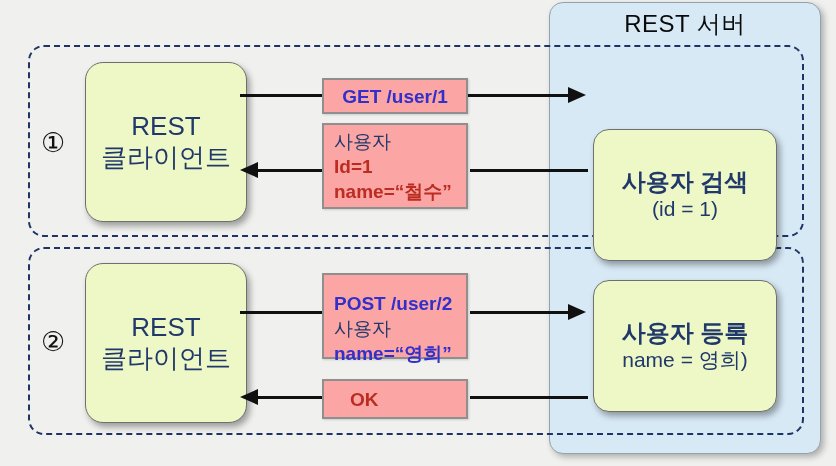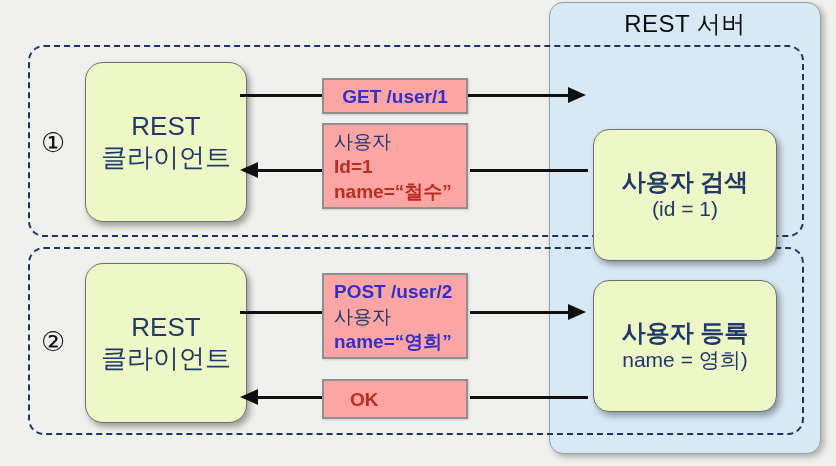--- a/index.html
+++ b/index.html
@@ -54,21 +54,21 @@
     position:absolute;left:322px;width:146px;background:#fca5a5;
     border:2px solid #8f8f8f;box-sizing:border-box;font-size:19px;
     box-shadow:1px 1px 2px rgba(0,0,0,0.15);
   }
   .msg .ln{line-height:25px;white-space:nowrap;}
   .navy{color:#21386b;font-weight:normal;}
   .blue{color:#3230c8;font-weight:bold;}
   .red{color:#bb2d20;font-weight:bold;}
   .msg-get{top:78px;height:36px;display:flex;align-items:center;justify-content:center;}
   .msg-resp1{top:123px;height:86px;padding:4px 10px;}
-  .msg-post{top:273px;height:86px;padding:4px 10px;}
+  .msg-post{top:273px;height:86px;padding:16px 10px;}
   .msg-ok{top:379px;height:40px;display:flex;align-items:center;padding-left:26px;}
   
   .wire{position:absolute;height:3px;background:#101010;}
   .head{position:absolute;width:0;height:0;border-top:8px solid transparent;border-bottom:8px solid transparent;}
   .head-r{border-left:18px solid #101010;}
   .head-l{border-right:18px solid #101010;}
   .w-req1-l{left:240px;top:94px;width:82px;}
   .w-req1-r{left:468px;top:94px;width:100px;}
   .h-req1{left:568px;top:87px;}
   .w-resp1-r{left:470px;top:169px;width:118px;}

